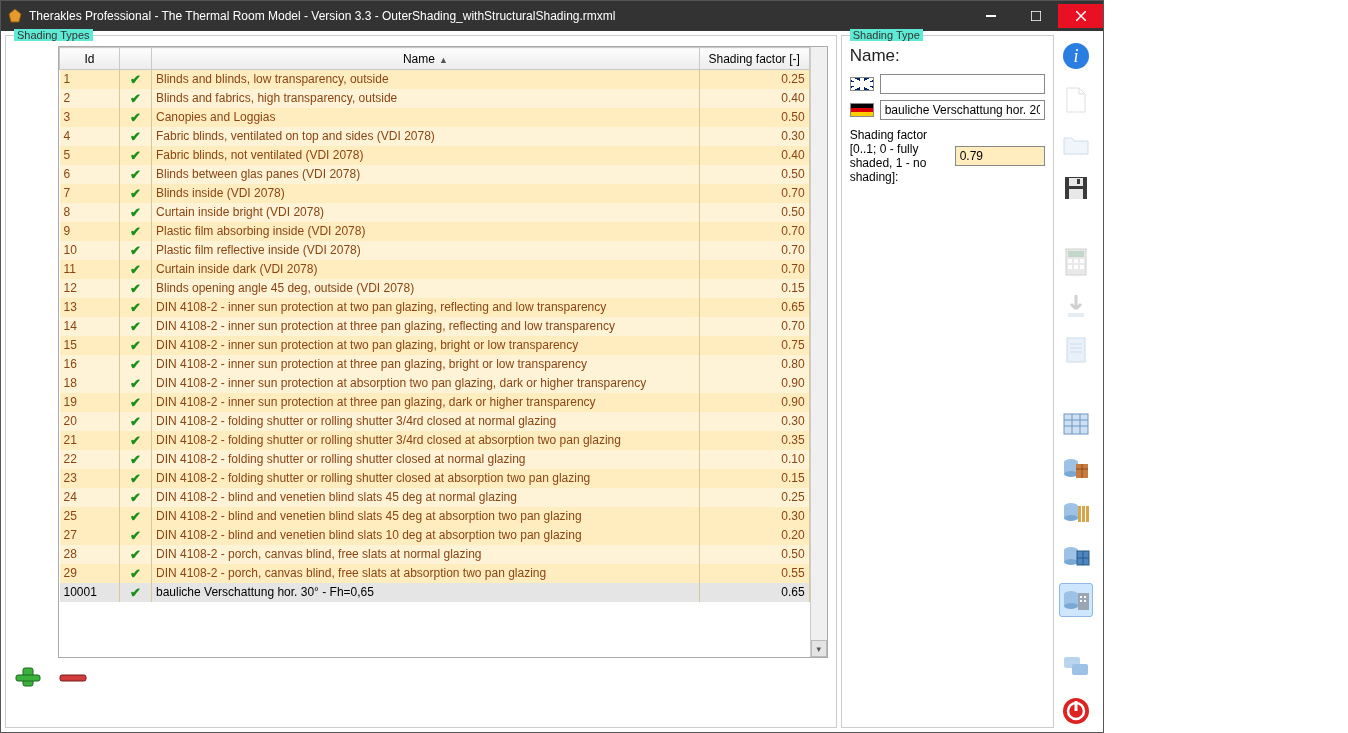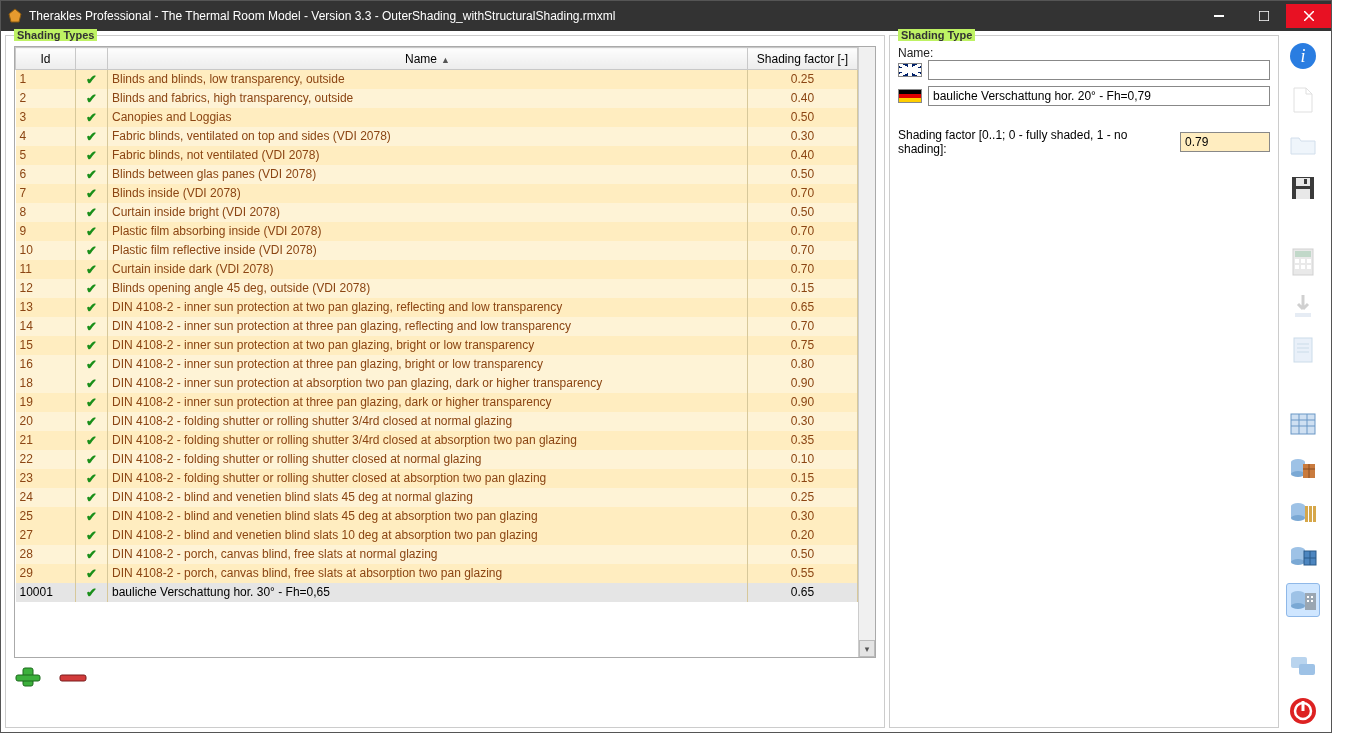--- a/index.html
+++ b/index.html
@@ -1,54 +1,54 @@
 <!DOCTYPE html>
 <html><head>
 <meta charset="utf-8">
 <style>
   * { box-sizing: border-box; margin: 0; padding: 0; }
   body { font-family: "Segoe UI", Tahoma, sans-serif; font-size: 12px; background: #fff; overflow: hidden; }
 
-  .window { width: 1332px; height: 733px; border: 1px solid #555; display: flex; flex-direction: column; }
+  .window { width: 1104px; height: 733px; border: 1px solid #555; display: flex; flex-direction: column; }
 
   .titlebar { height: 30px; background: #333; color: #fff; display: flex; align-items: center; padding-left: 6px; }
   .titlebar .icon { width: 16px; height: 16px; margin-right: 6px; display: flex; align-items: center; justify-content: center; }
   .titlebar .title { flex: 1; font-size: 12px; }
   .winbtn { width: 45px; height: 24px; display: flex; align-items: center; justify-content: center; cursor: pointer; }
   .winbtn.close { background: #e81123; }
   .winbtn svg { fill: #fff; }
 
   .body { flex: 1; display: flex; background: #fff; }
 
   .left-panel { width: 880px; border: 1px solid #ccc; margin: 4px; position: relative; padding: 10px 8px 8px 8px; }
   .right-panel { flex: 1; border: 1px solid #ccc; margin: 4px 0 4px 0; position: relative; padding: 10px 8px 8px 8px; }
-  .groupbox-label { position: absolute; top: -7px; left: 8px; background: #bef264; padding: 0 3px; font-size: 11px; color: #333; font-weight: bold; }
-
-  .table-wrap { border: 1px solid #aaa; height: 612px; display: flex; }
+  .groupbox-label { position: absolute; top: -7px; left: 8px; background: #5eead4; padding: 0 3px; font-size: 11px; color: #333; }
+
+  .table-wrap { border: 1px solid #aaa; height: 612px; display: flex; margin-left: 44px; }
   .table-scroll { flex: 1; overflow: hidden; }
   table { width: 100%; border-collapse: collapse; table-layout: fixed; }
   th { background: linear-gradient(#fdfdfd, #ececec); border: 1px solid #c8c8c8; font-weight: normal; height: 22px; font-size: 12px; }
   td { border-right: 1px solid #d7c89a; height: 19px; padding: 0 4px; font-size: 12px; white-space: nowrap; overflow: hidden; }
   tr.builtin td { color: #8b4513; }
   tr.builtin.odd td { background: #ffedc0; }
   tr.builtin.even td { background: #fef3d6; }
   tr.user td { background: #e5e5e5; color: #000; }
   tr.selected td { background: #0a6fd8 !important; color: #fff !important; }
   td.id { }
   td.chk { text-align: center; padding: 0; }
-  td.factor { text-align: center; }
+  td.factor { text-align: right; }
   .checkmark { color: #1a8f1a; font-weight: bold; font-size: 13px; }
   .scrollbar-v { width: 17px; background: #f0f0f0; border-left: 1px solid #ccc; display:flex; align-items:flex-end; }
   .scrollbar-v .thumb-down { width:100%; height:17px; background:#e4e4e4; border:1px solid #bbb; display:flex; align-items:center; justify-content:center; font-size:9px; color:#555;}
 
   .row-actions { margin-top: 8px; display: flex; gap: 16px; }
   .addbtn svg, .rmbtn svg { display:block; }
 
   .form-row { display: flex; align-items: center; margin-bottom: 6px; }
-  .form-label { font-size: 12px; margin-bottom: 0; color: #222;}
+  .form-label { font-size: 17px; margin-bottom: 8px; color: #222;}
   .flag { width: 24px; height: 14px; margin-right: 6px; border: 1px solid #888; flex-shrink:0; }
   .flag-uk { background: linear-gradient(#012169 0 100%); position: relative; }
   .flag-uk::before { content:""; position:absolute; inset:0; background:
       linear-gradient(to bottom right, transparent 42%, #fff 42% 58%, transparent 58%),
       linear-gradient(to bottom left, transparent 42%, #fff 42% 58%, transparent 58%); }
   .flag-uk::after { content:""; position:absolute; inset:0; background:
       linear-gradient(#fff,#fff) center/100% 4px no-repeat,
       linear-gradient(#fff,#fff) center/4px 100% no-repeat,
       linear-gradient(#c8102e,#c8102e) center/100% 2px no-repeat,
       linear-gradient(#c8102e,#c8102e) center/2px 100% no-repeat; }
@@ -319,21 +319,21 @@
       <div class="form-label">Name:</div>
       <div class="form-row">
         <div class="flag flag-uk"></div>
         <input class="txtinput" value="" style="">
       </div>
       <div class="form-row">
         <div class="flag flag-de"></div>
         <input class="txtinput" value="bauliche Verschattung hor. 20° - Fh=0,79" style="">
       </div>
 
-      <div class="form-row" style="margin-top:22px;">
+      <div class="form-row" style="margin-top:8px;">
         <span>Shading factor [0..1; 0 - fully shaded, 1 - no shading]:</span>
         <input class="numinput" value="0.79" style="">
       </div>
     </div>
 
     <div class="toolbar-right">
       <div class="tbtn">
         <svg width="28" height="28">
             <circle cx="14" cy="14" r="13" fill="#2a7de1"></circle>
             <text x="14" y="20" text-anchor="middle" fill="#fff" font-size="18" font-family="Georgia" font-style="italic">i</text>

